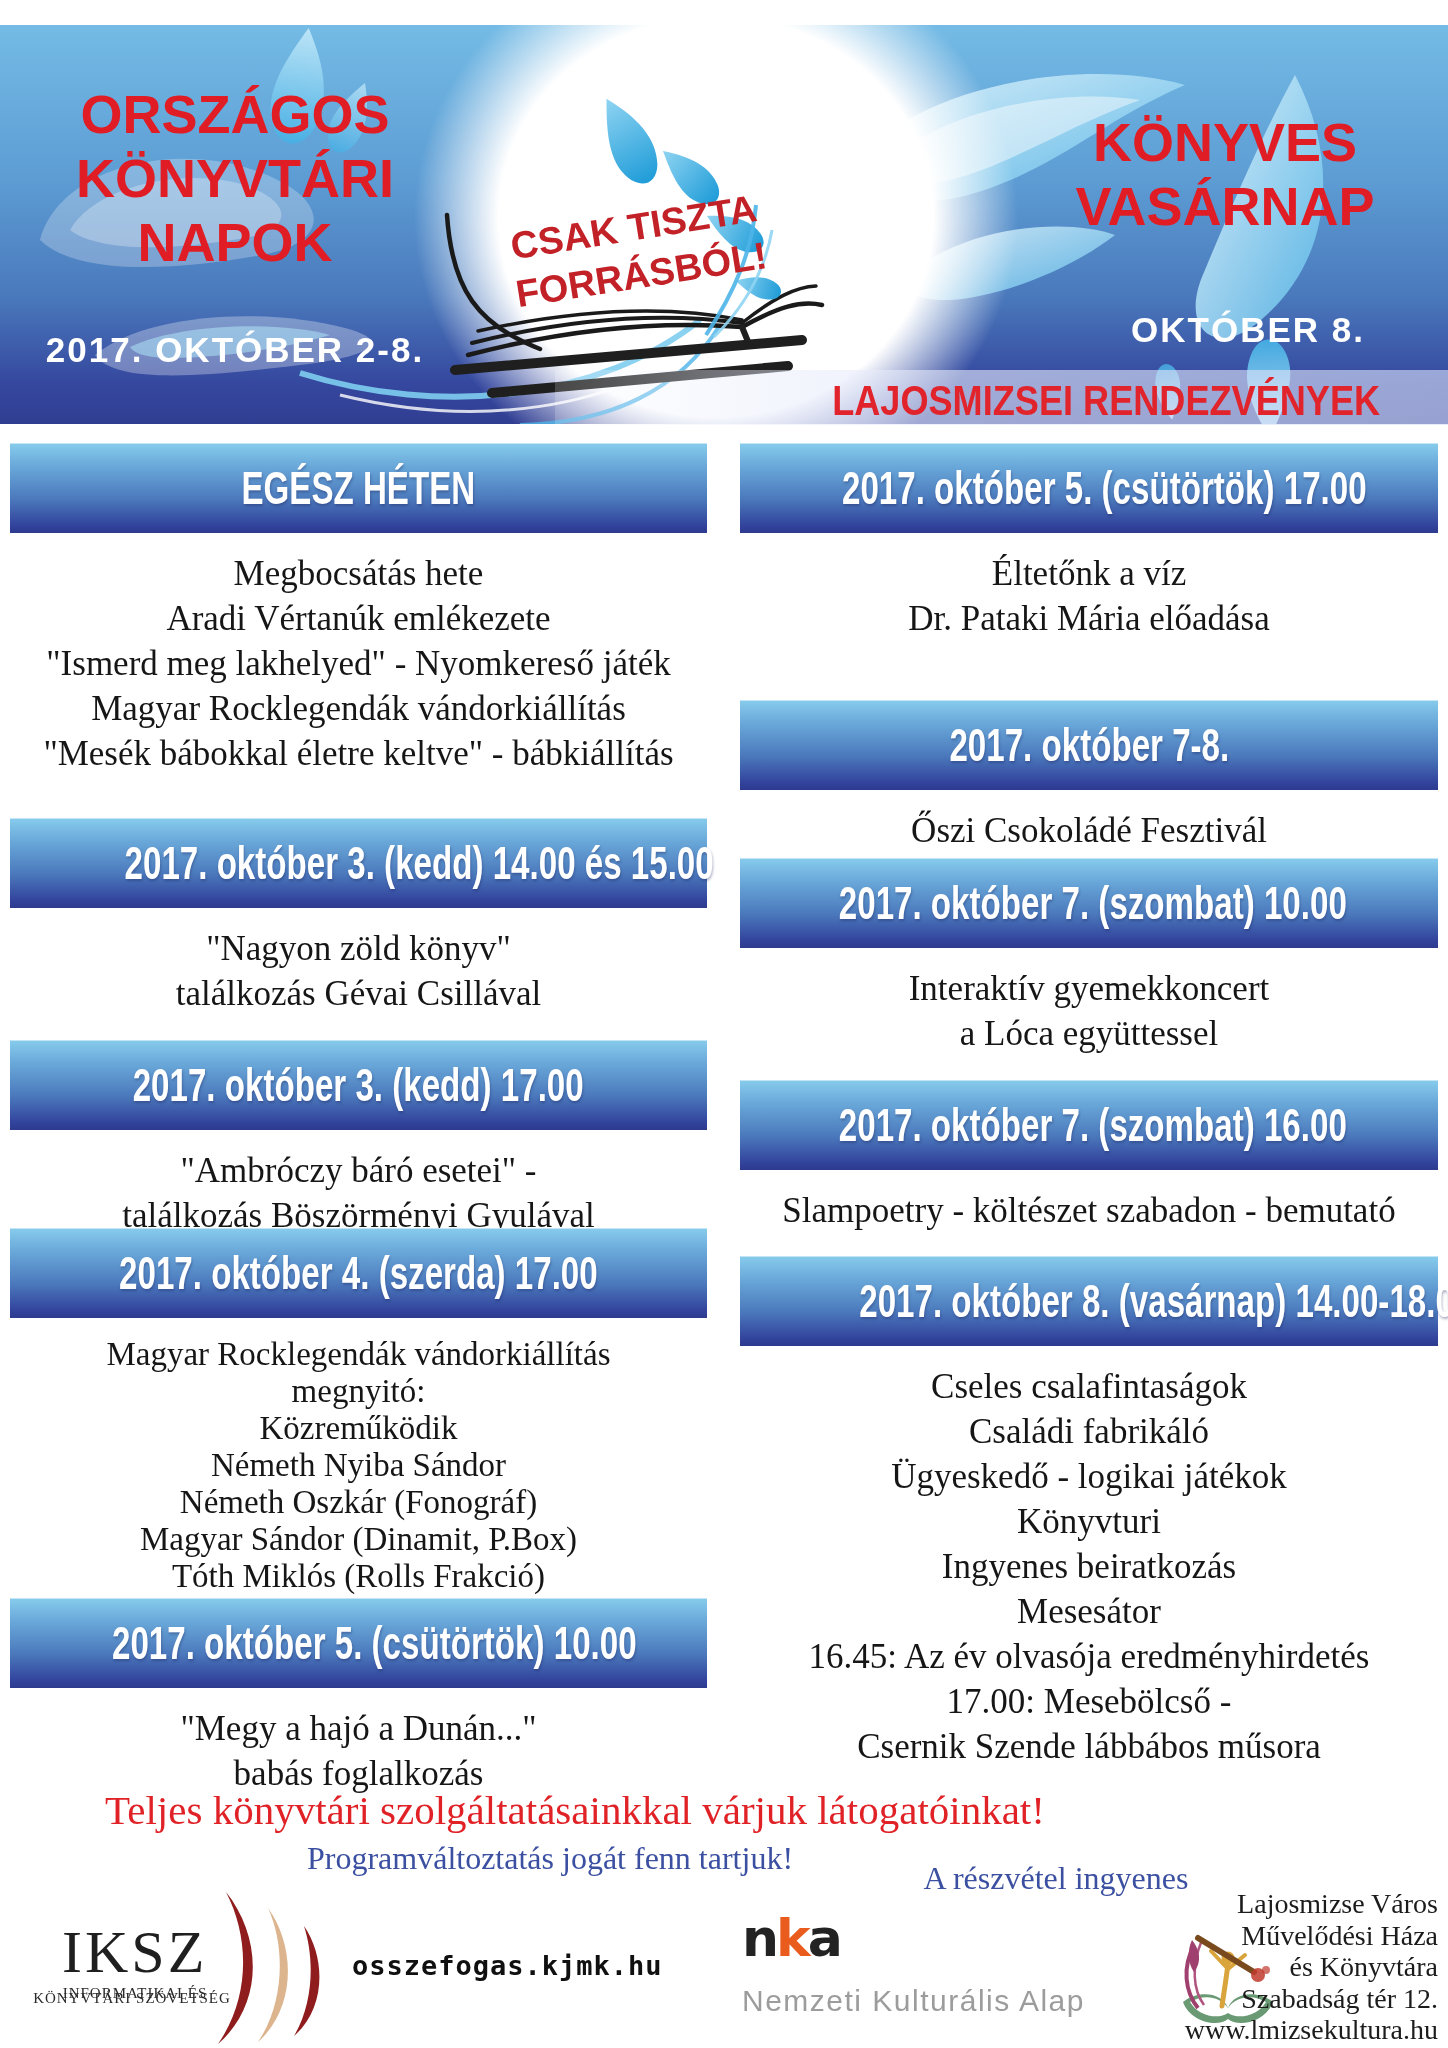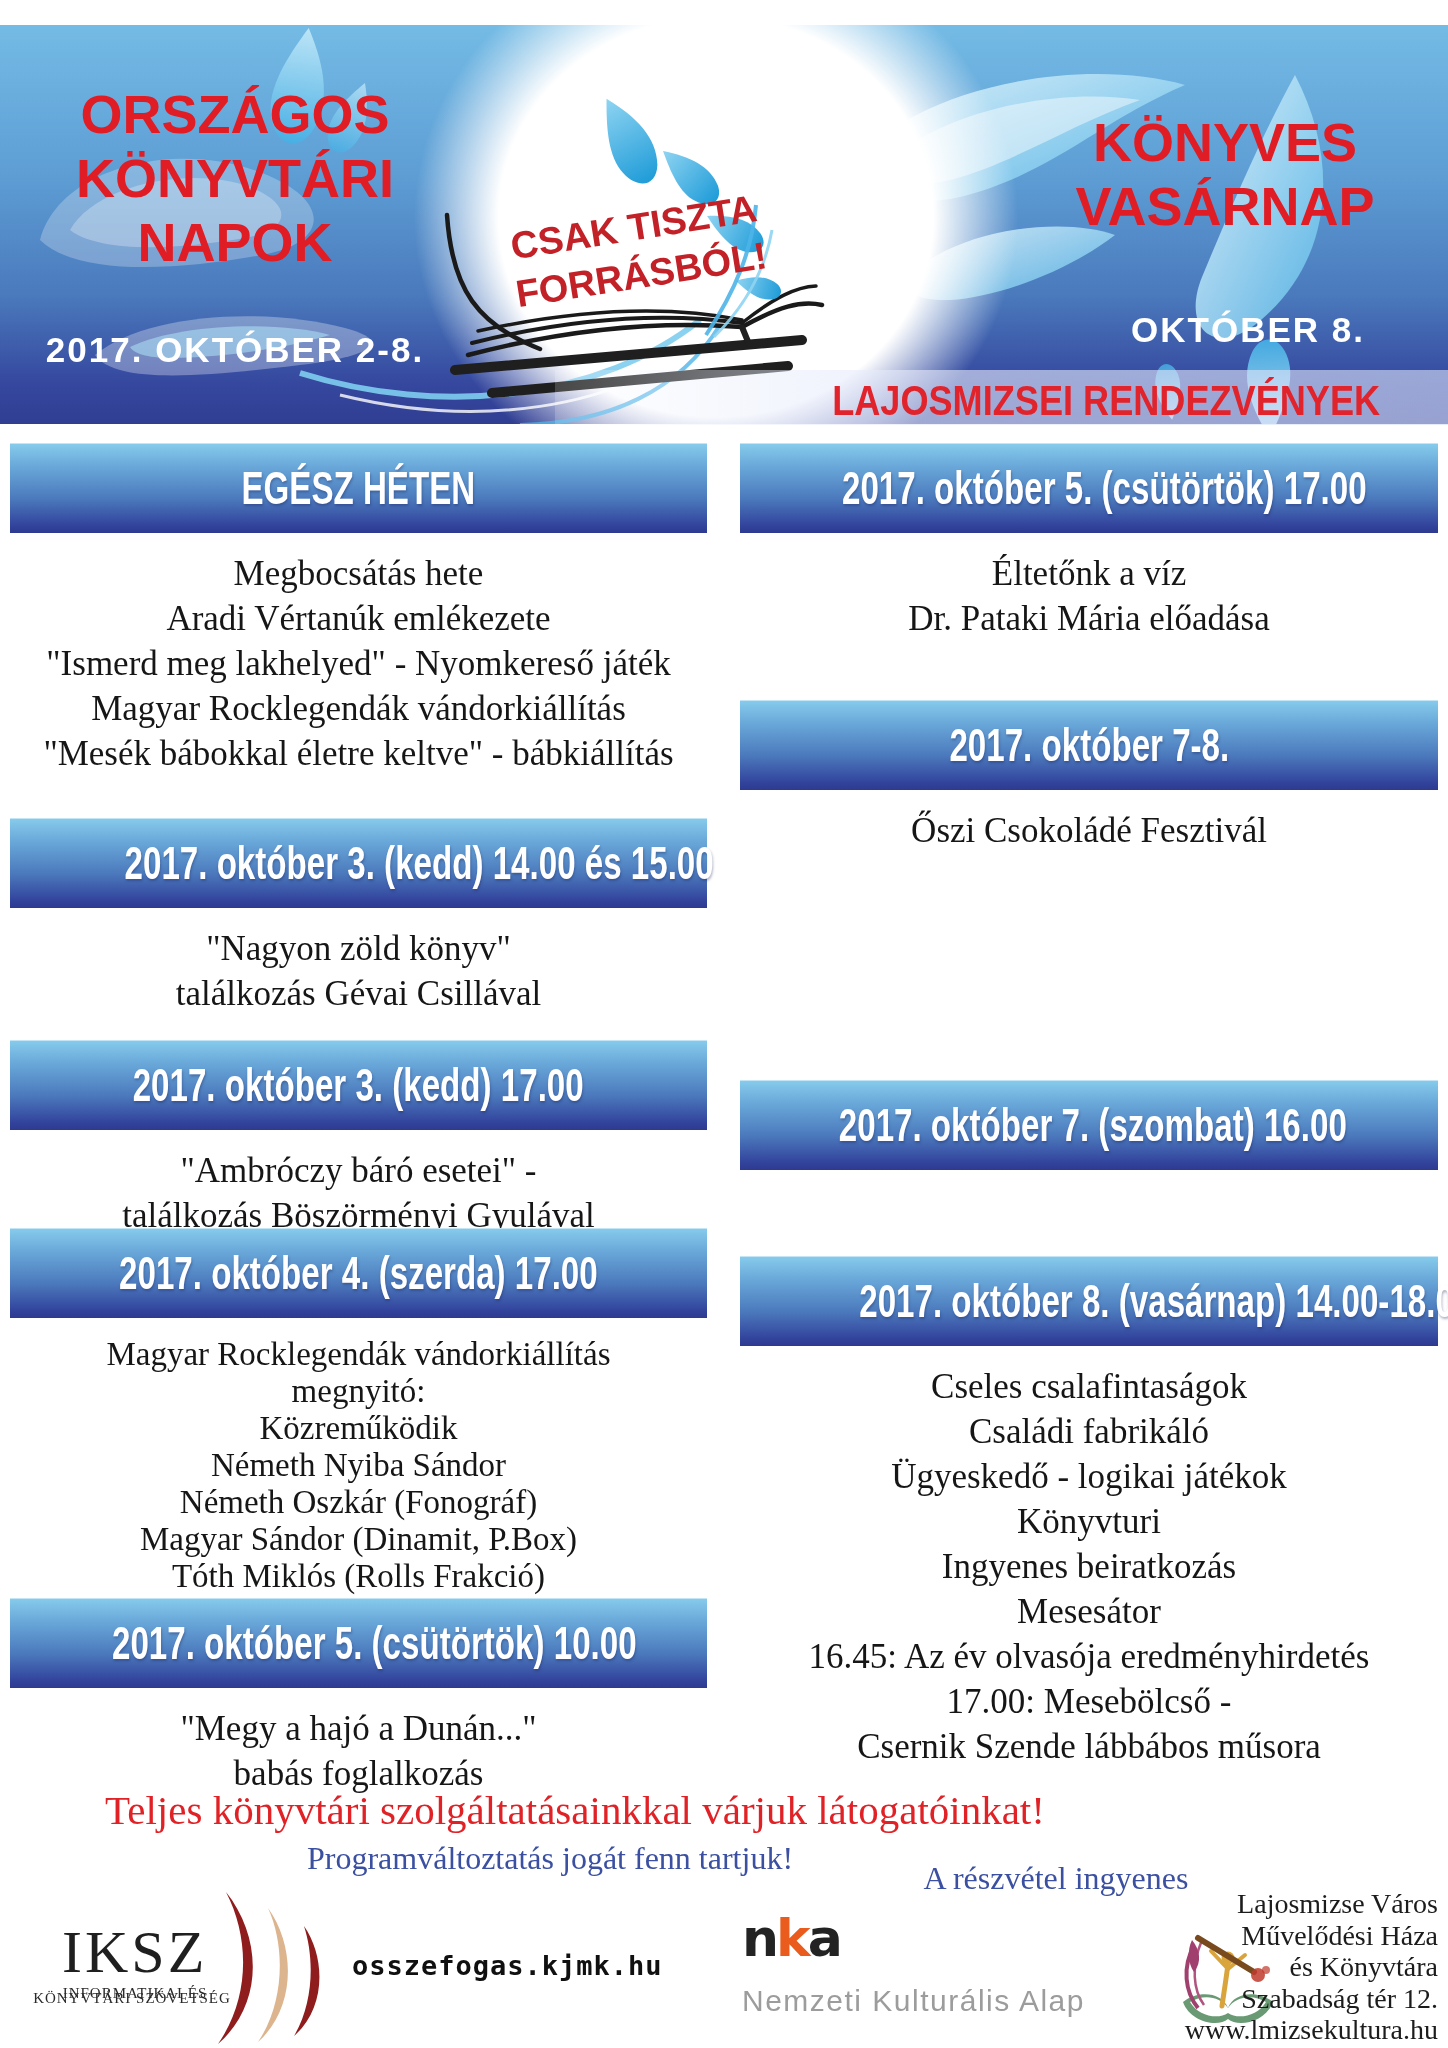--- a/index.html
+++ b/index.html
@@ -197,22 +197,32 @@
         <div class="body-line">Éltetőnk a víz</div>
         <div class="body-line">Dr. Pataki Mária előadása</div>
       </div>
   </div>
   <div class="section col-r" style="top:700px;">
     <div class="banner"><span class="condensed">2017. október 7-8.</span></div>
     <div class="lines">
         <div class="body-line">Őszi Csokoládé Fesztivál</div>
       </div>
   </div>
+  <div class="section col-r" style="top:858px;">
+    <div class="banner"><span class="condensed">2017. október 7. (szombat) 10.00</span></div>
+    <div class="lines">
+        <div class="body-line">Interaktív gyemekkoncert</div>
+        <div class="body-line">a Lóca együttessel</div>
+      </div>
+  </div>
   <div class="section col-r" style="top:1080px;">
     <div class="banner"><span class="condensed">2017. október 7. (szombat) 16.00</span></div>
+    <div class="lines">
+        <div class="body-line">Slampoetry - költészet szabadon - bemutató</div>
+      </div>
   </div>
   <div class="section col-r" style="top:1256px;">
     <div class="banner"><span class="condensed">2017. október 8. (vasárnap) 14.00-18.00</span></div>
     <div class="lines">
         <div class="body-line">Cseles csalafintaságok</div>
         <div class="body-line">Családi fabrikáló</div>
         <div class="body-line">Ügyeskedő - logikai játékok</div>
         <div class="body-line">Könyvturi</div>
         <div class="body-line">Ingyenes beiratkozás</div>
         <div class="body-line">Mesesátor</div>

